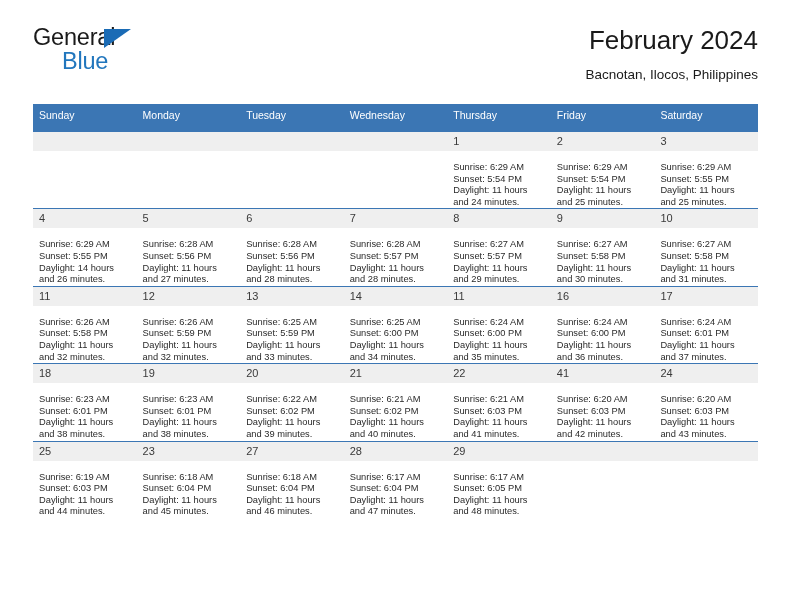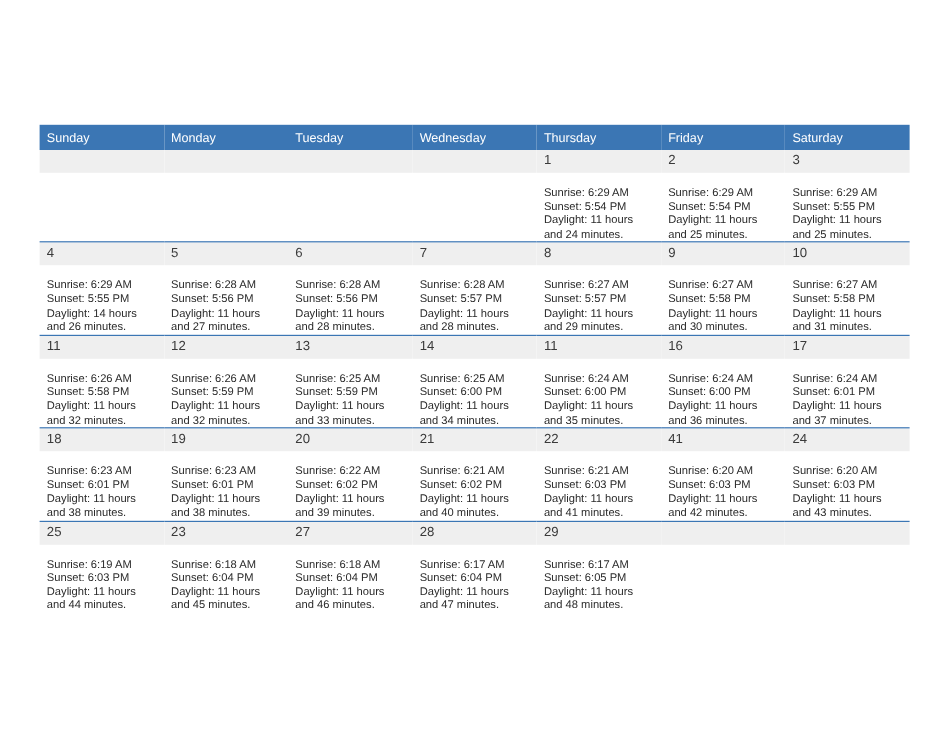--- a/index.html
+++ b/index.html
@@ -92,21 +92,21 @@
     width: 725px;
     border-collapse: collapse;
     table-layout: fixed;
   }
   .calendar th {
     background: #3b76b4;
     color: #ffffff;
     font-size: 10.5px;
     font-weight: normal;
     text-align: left;
-    padding: 5px 0 4px 6px;
+    padding: 5px 0 11px 6px;
     height: 11px;
     border: none;
   }
   .calendar td {
     vertical-align: top;
     padding: 0;
     border-top: 1.5px solid #3b76b4;
     height: 74px;
     background: #ffffff;
   }
@@ -138,20 +138,34 @@
   }
   td.blank .details {
     visibility: hidden;
   }
 </style>
 </head>
 <body>
 
 <div class="page">
 
+  <div class="header">
+
+    <div class="logo">
+      <span class="logo-general">General</span>
+      <span class="logo-triangle"></span>
+      <span class="logo-blue">Blue</span>
+    </div>
+
+    <div class="title-block">
+      <div class="cal-title">February 2024</div>
+      <div class="cal-subtitle">Bacnotan, Ilocos, Philippines</div>
+    </div>
+
+  </div>
 
   <table class="calendar">
     <thead>
       <tr>
         <th>Sunday</th>
         <th>Monday</th>
         <th>Tuesday</th>
         <th>Wednesday</th>
         <th>Thursday</th>
         <th>Friday</th>

